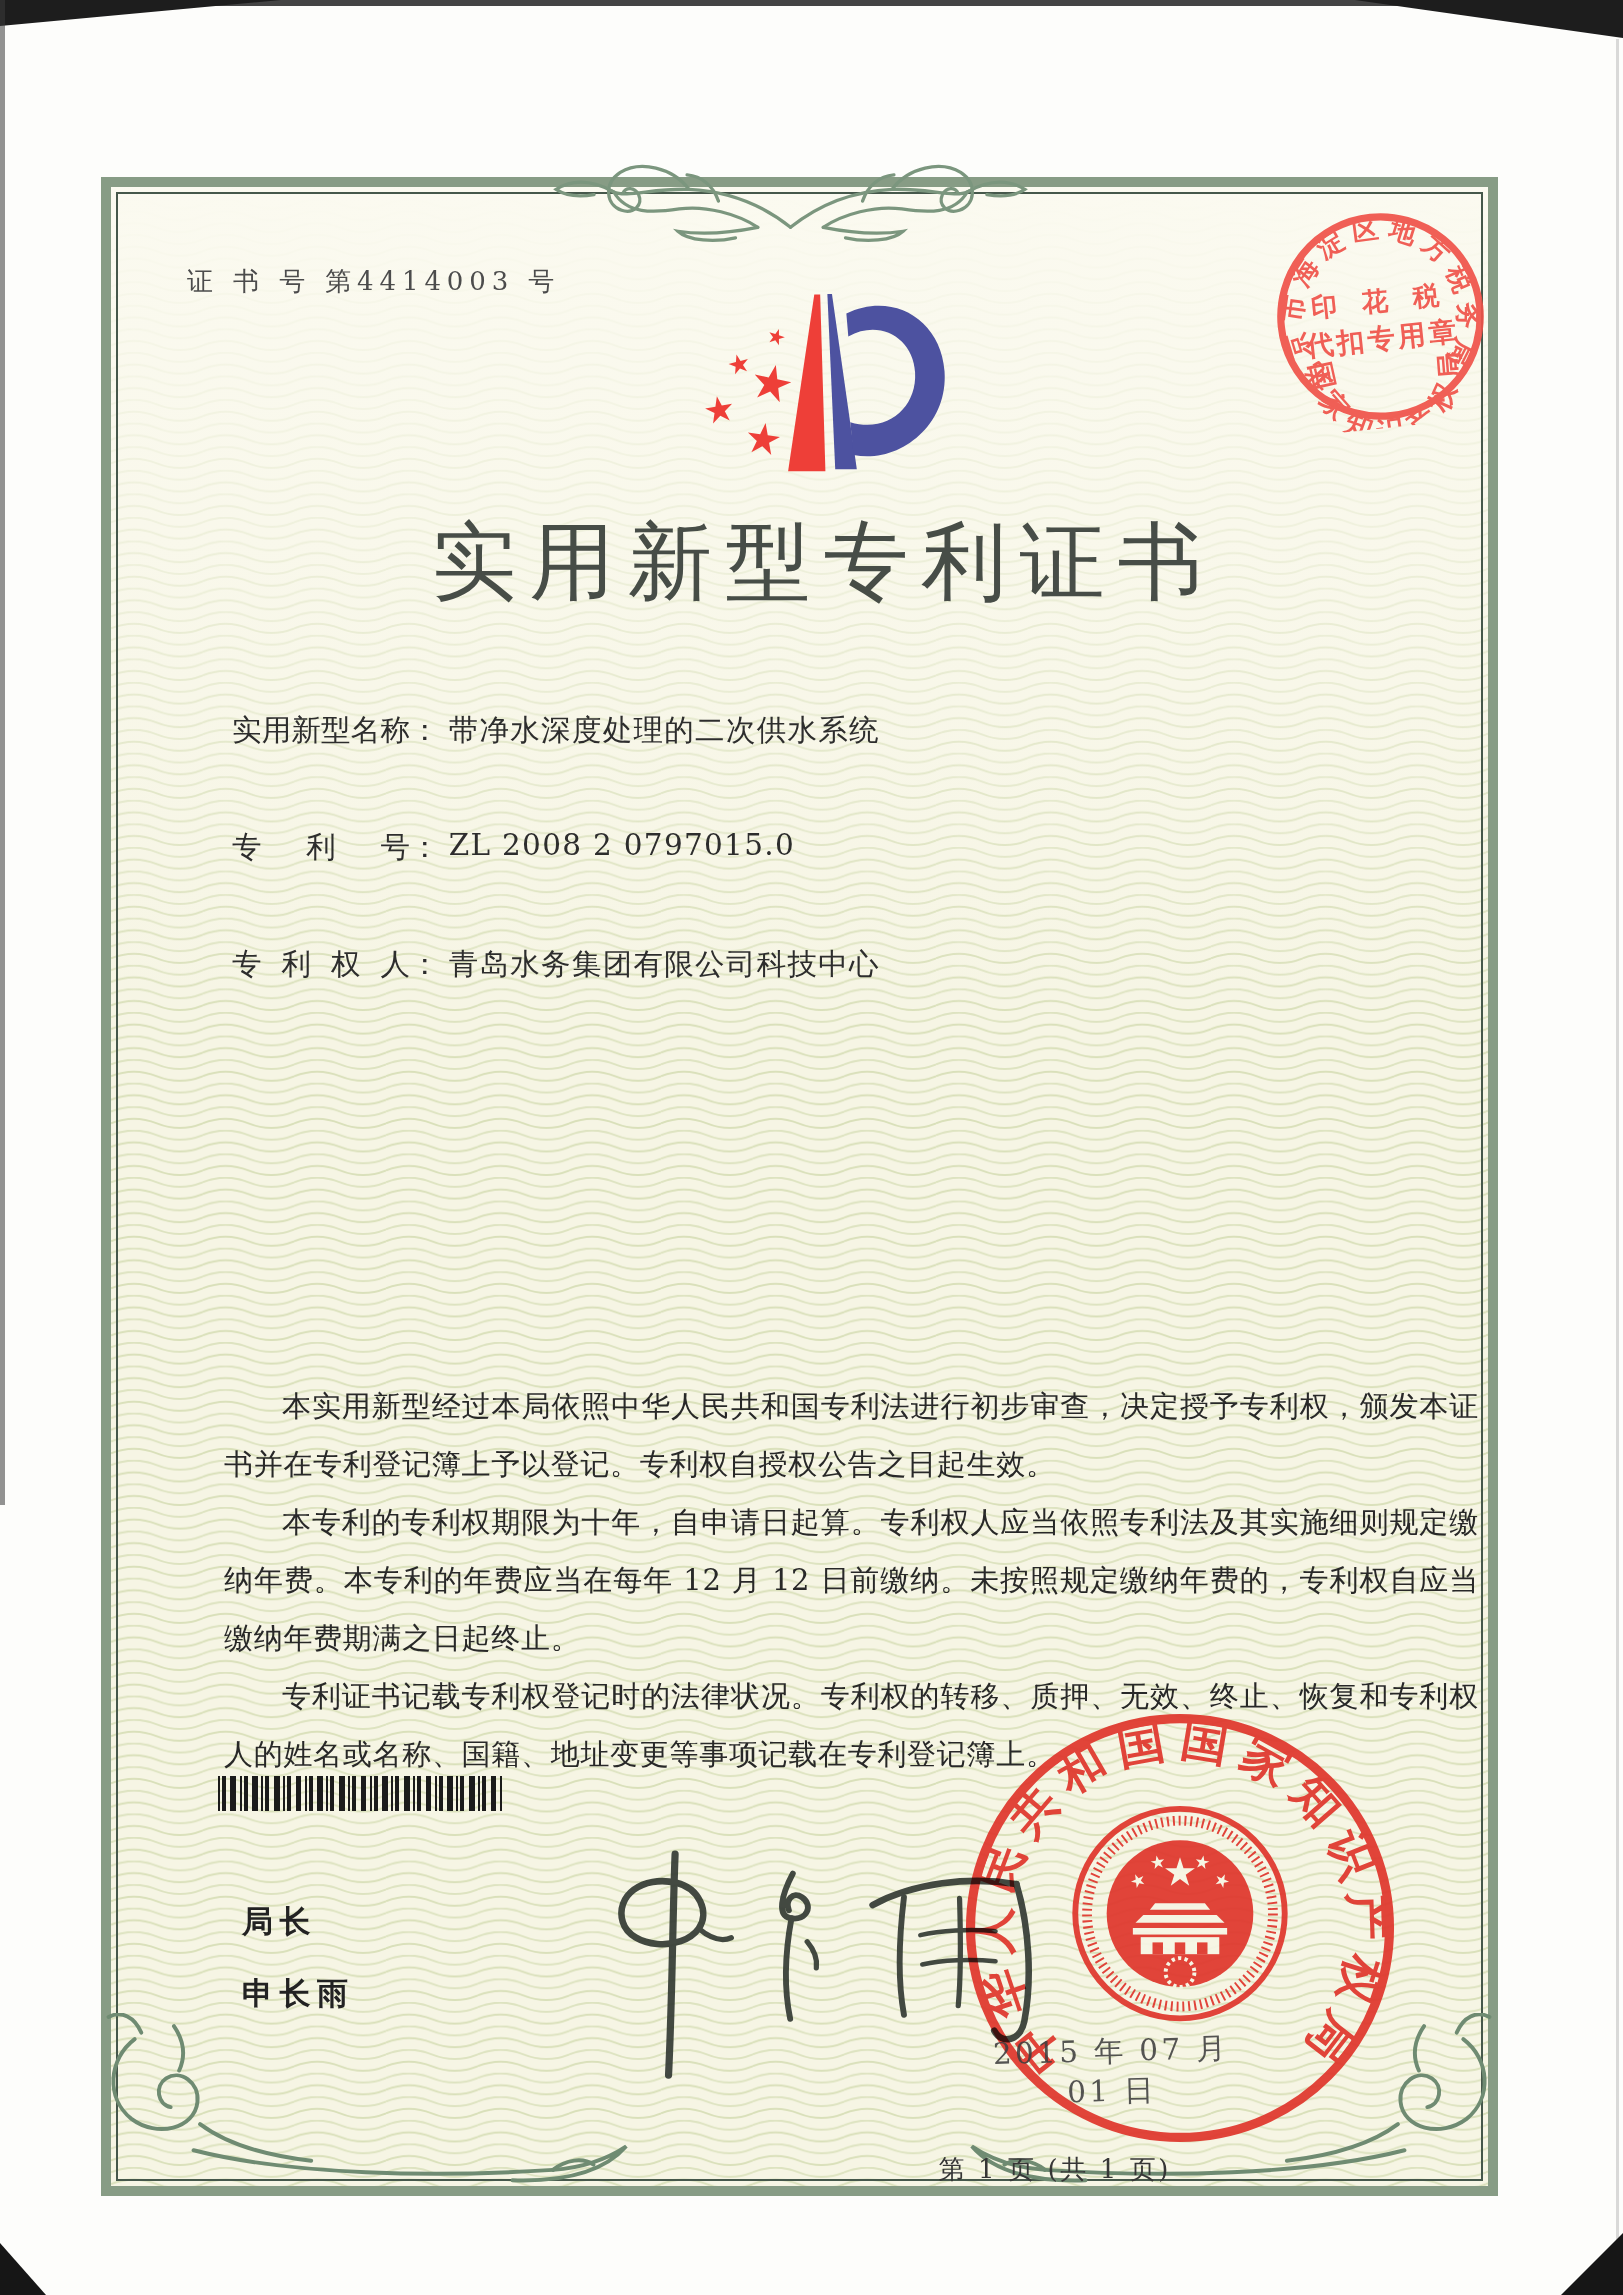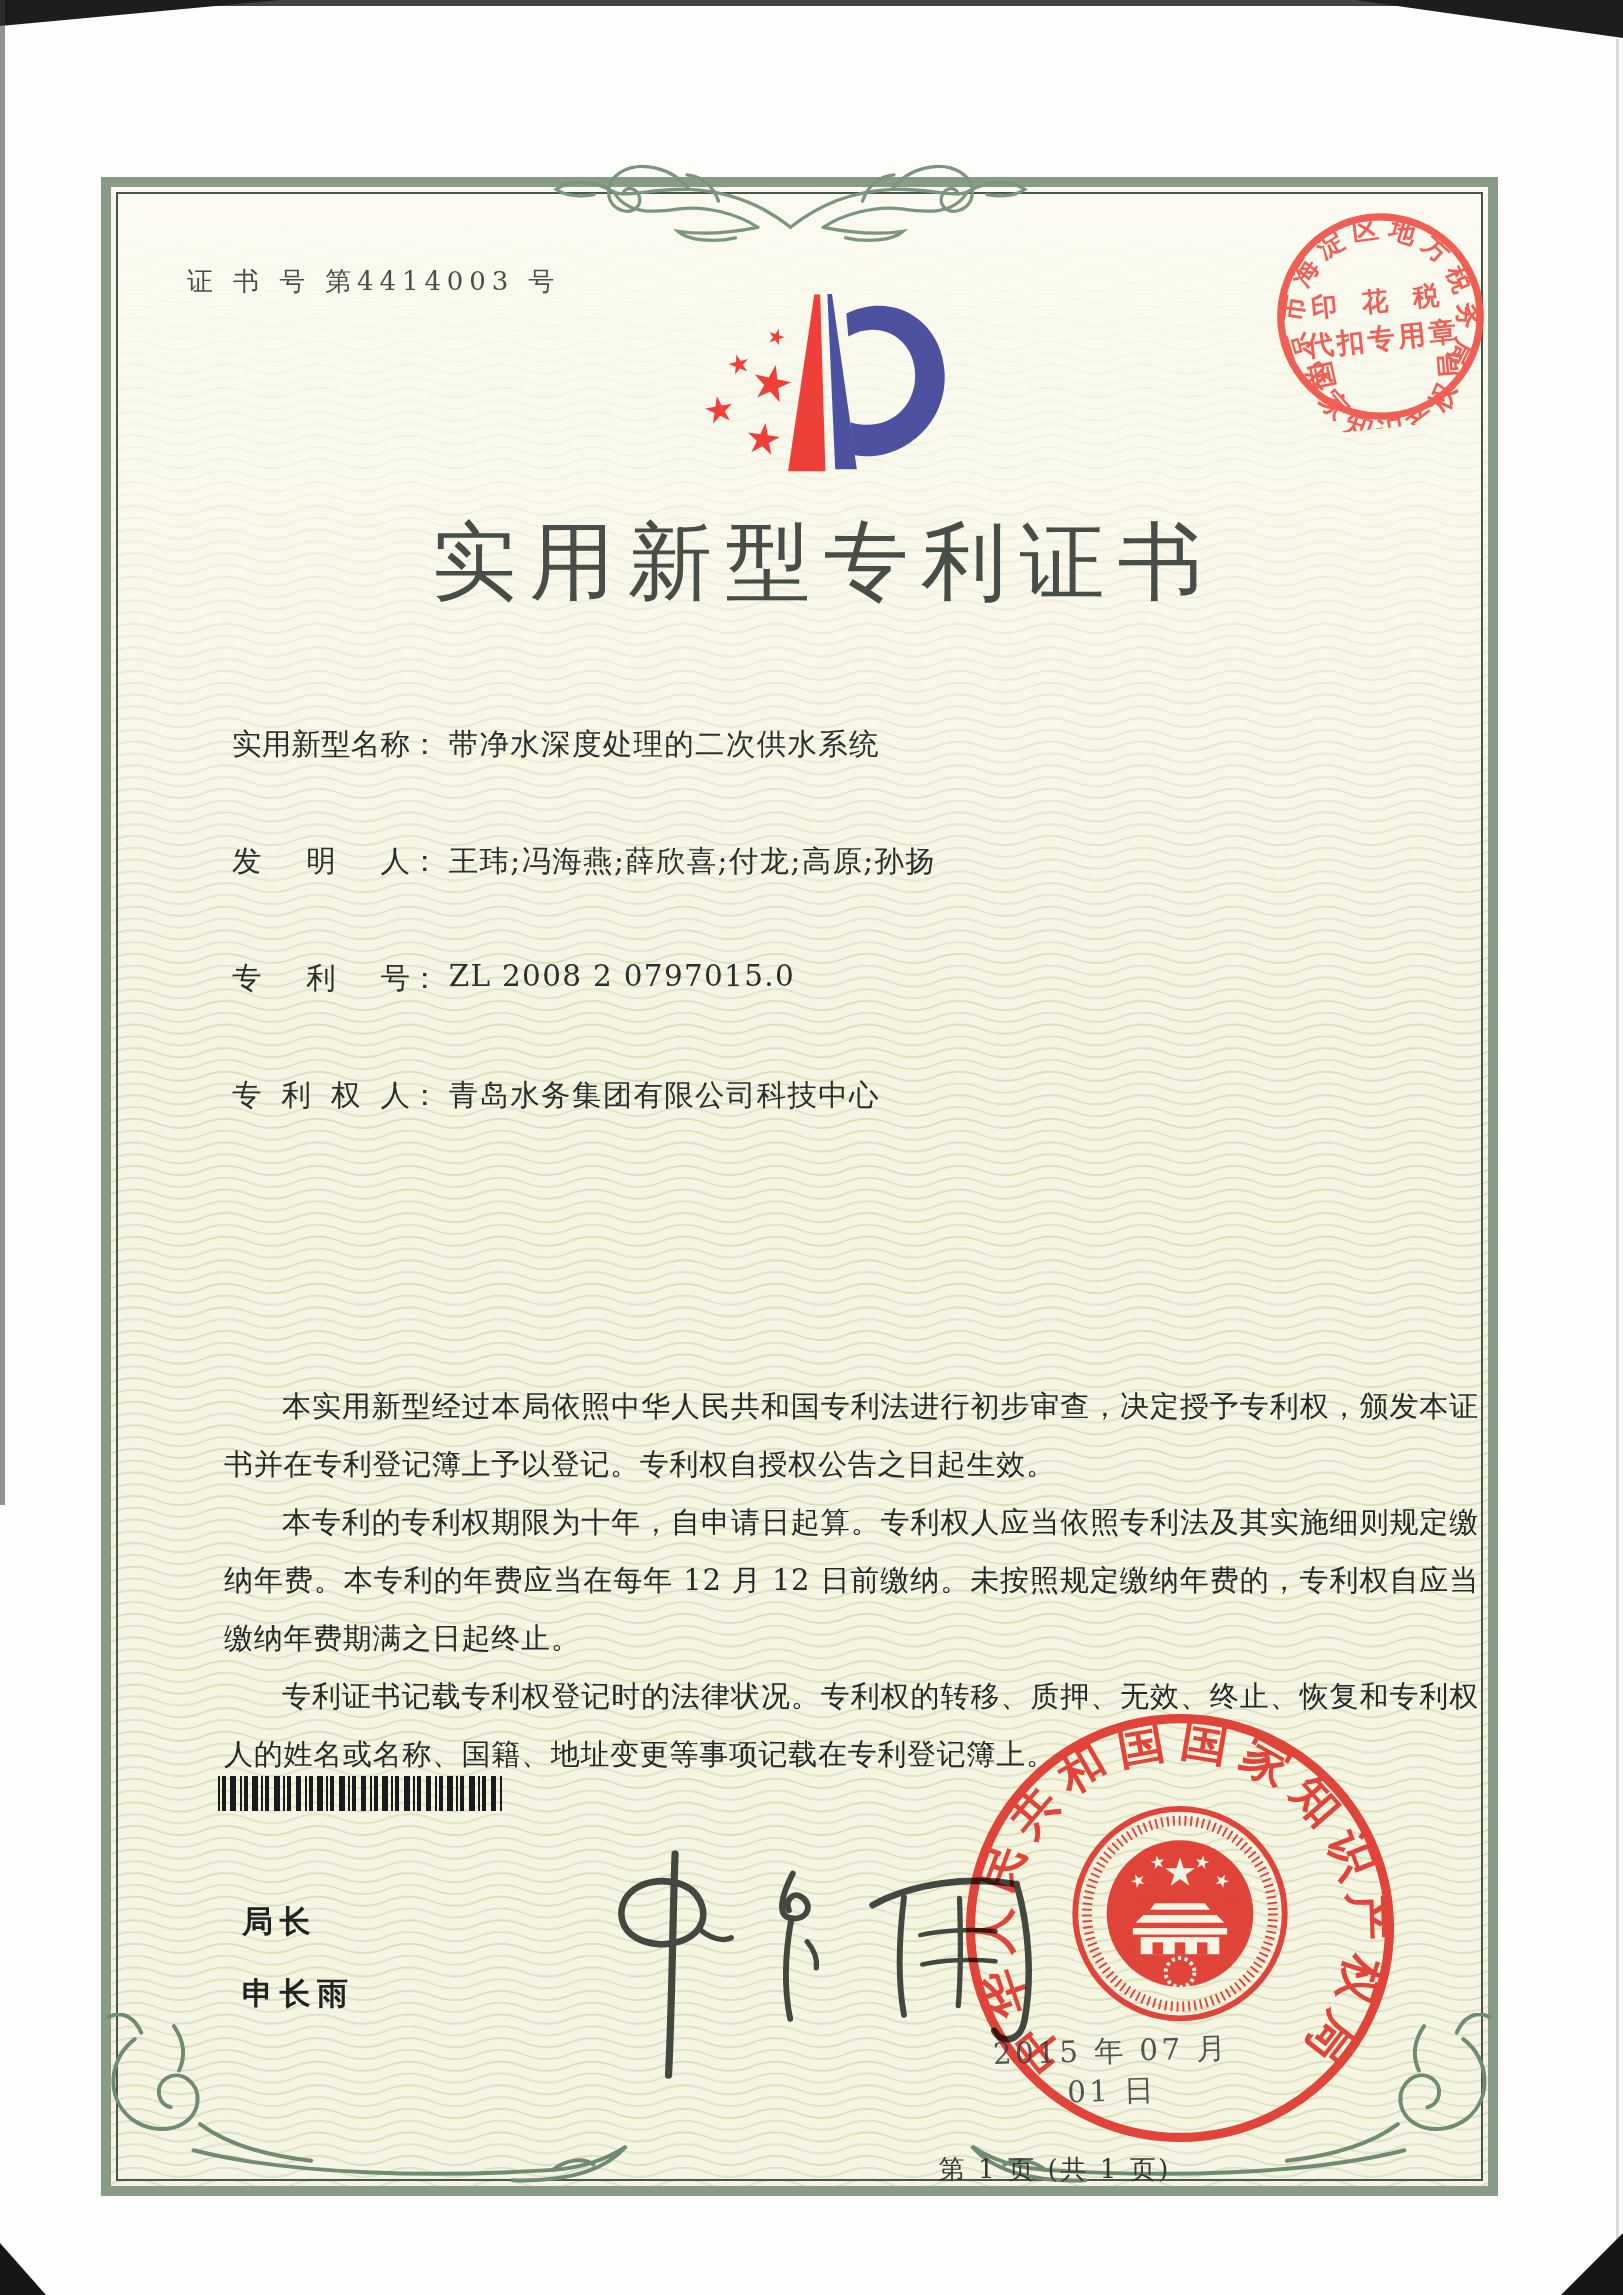--- a/index.html
+++ b/index.html
@@ -28,21 +28,21 @@
 
   .cert-no { position:absolute; left:62px; top:77px; font-size:26px; letter-spacing:5.9px; color:#4c4c4c; }
 
   .logo { position:absolute; left:576px; top:86px; }
 
   .tax-stamp { position:absolute; left:1144px; top:18.3px; transform:rotate(-6deg); opacity:.92; mix-blend-mode:multiply; }
 
   .title { position:absolute; left:19.6px; top:318px; width:1358px; text-align:center;
            font-size:85px; letter-spacing:13px; color:#474d47; font-weight:500; }
 
-  .fields { position:absolute; left:107px; top:538px; }
+  .fields { position:absolute; left:107px; top:524px; }
   .field  { height:41px; margin-bottom:76px; font-size:29.5px; color:#2d2d2d; white-space:nowrap; }
   .flabel { display:inline-block; width:178px; text-align:justify; text-align-last:justify; vertical-align:top; }
   .fcolon { display:inline-block; vertical-align:top; }
   .fvalue { display:inline-block; margin-left:9.2px; vertical-align:top; letter-spacing:1.3px; }
 
   .paras { position:absolute; left:99px; top:1190px; width:1255px; }
   .paras p { font-size:29px; line-height:58px; text-align:justify; text-indent:2em;
              color:#282828; letter-spacing:0.7px; }
 
   .barcode { position:absolute; left:93px; top:1589px; height:35px; display:flex; align-items:stretch; }
@@ -167,23 +167,20 @@
         </text>
         <text x="170" y="160" text-anchor="middle" font-size="40" letter-spacing="12" fill="#ef5148" font-weight="700">印 花 税</text>
         <text x="170" y="218" text-anchor="middle" font-size="42" letter-spacing="5" fill="#ef5148" font-weight="700">代扣专用章</text>
       </svg>
 
       <h1 class="title">实用新型专利证书</h1>
 
       <div class="fields">
         <div class="field">
           <span class="flabel">实用新型名称</span><span class="fcolon">：</span><span class="fvalue">带净水深度处理的二次供水系统</span>
-        </div>
-        <div class="field">
-          <span class="flabel">发明人</span><span class="fcolon">：</span><span class="fvalue">王玮;冯海燕;薛欣喜;付龙;高原;孙扬</span>
         </div>
         <div class="field">
           <span class="flabel">专利号</span><span class="fcolon">：</span><span class="fvalue">ZL 2008 2 0797015.0</span>
         </div>
         <div class="field">
           <span class="flabel">专利权人</span><span class="fcolon">：</span><span class="fvalue">青岛水务集团有限公司科技中心</span>
         </div>
       </div>
 
       <div class="paras">

